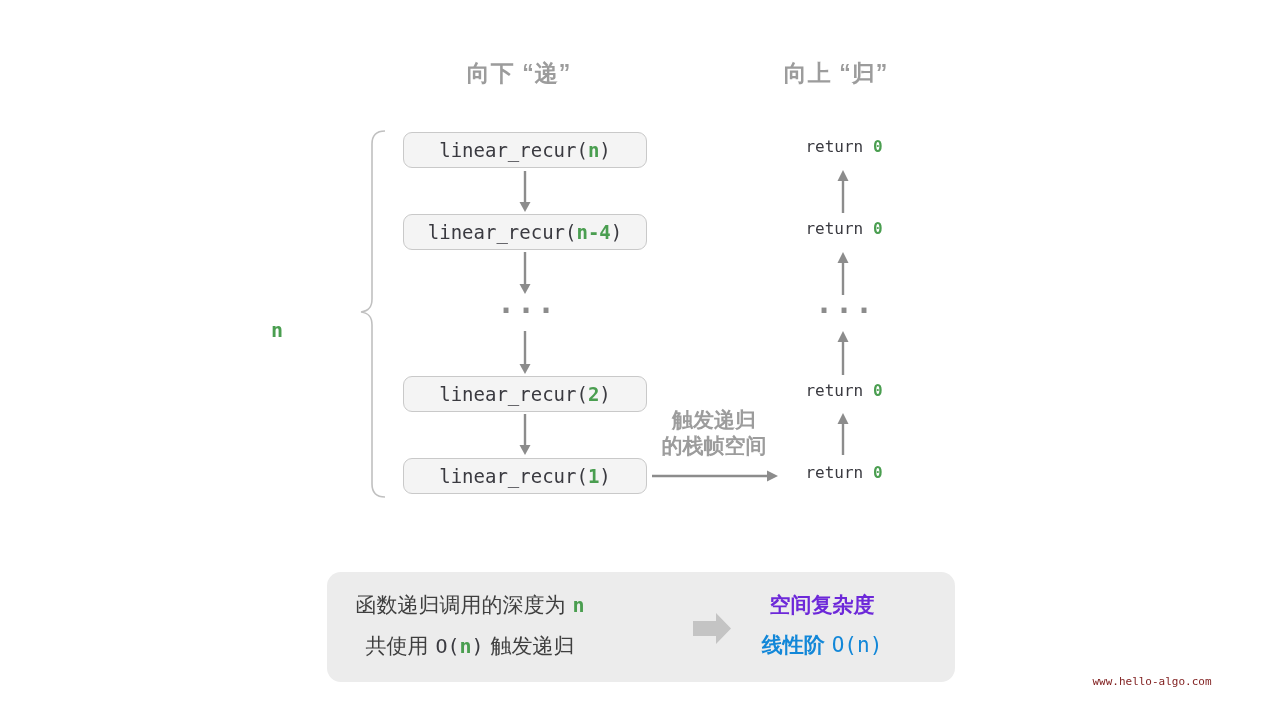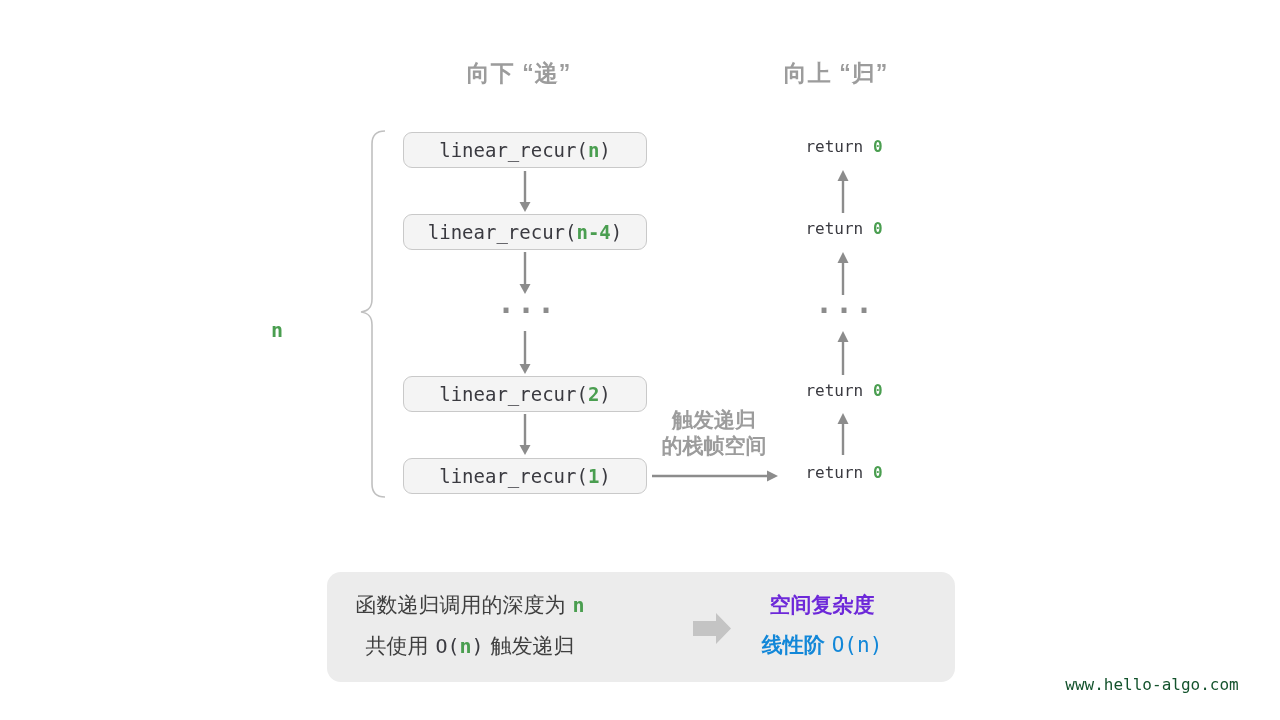--- a/index.html
+++ b/index.html
@@ -79,21 +79,21 @@
     position:absolute; left:395px; top:59px; width:200px; text-align:center;
     font-size:21px; font-weight:bold; color:#1287D8; white-space:nowrap;
   }
   .result-line .mono-blue {
     font-family:"DejaVu Sans Mono", monospace; font-size:21px; font-weight:normal; color:#1287D8;
   }
   .block-arrow { position:absolute; left:366px; top:41px; }
 
   .watermark {
     position:absolute; left:1052px; top:675px; width:200px; text-align:center;
-    font-family:"DejaVu Sans Mono", monospace; font-size:16px; color:#14532d;
+    font-family:"DejaVu Sans Mono", monospace; font-size:11px; color:#7f1d1d;
   }
 </style>
 </head>
 <body>
 
 <div class="canvas">
 
   <svg class="overlay" viewBox="0 0 1280 720">
 
     <path d="M 385 131 C 376 131 372 136 372 144 L 372 299 C 372 307 369 311 361 312 C 369 313 372 317 372 325 L 372 484 C 372 492 376 497 385 497" fill="none" stroke="#C0C0C0" stroke-width="1.6"></path>

